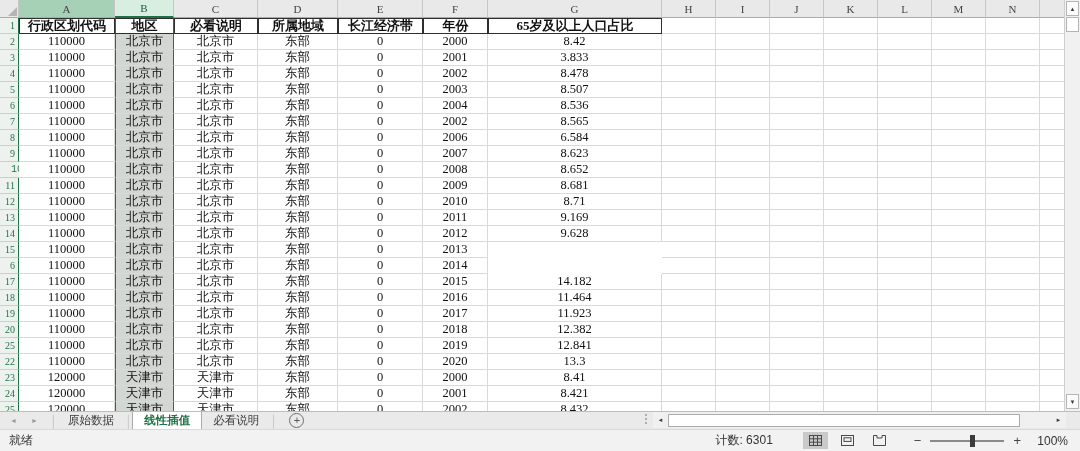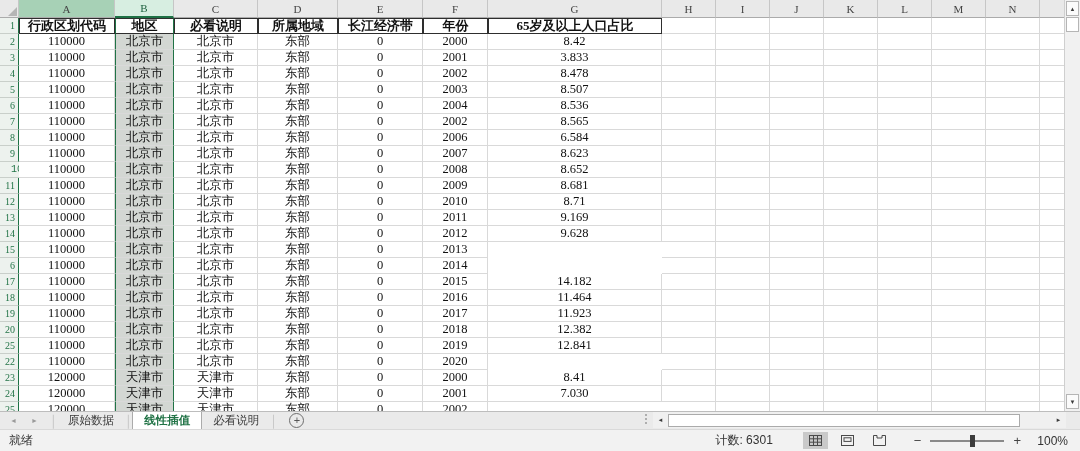--- a/index.html
+++ b/index.html
@@ -426,20 +426,21 @@
     <div class="cell" style="left: 878px; top: 338px; width: 54px; height: 16px;"></div>
     <div class="cell" style="left: 932px; top: 338px; width: 54px; height: 16px;"></div>
     <div class="cell" style="left: 986px; top: 338px; width: 54px; height: 16px;"></div>
     <div class="cell" style="left: 1040px; top: 338px; width: 25px; height: 16px;"></div>
     <div class="cell" style="left: 19px; top: 354px; width: 96px; height: 16px;">110000</div>
     <div class="cell selBfill" style="left: 115px; top: 354px; width: 59px; height: 16px;">北京市</div>
     <div class="cell" style="left: 174px; top: 354px; width: 84px; height: 16px;">北京市</div>
     <div class="cell" style="left: 258px; top: 354px; width: 80px; height: 16px;">东部</div>
     <div class="cell" style="left: 338px; top: 354px; width: 85px; height: 16px;">0</div>
     <div class="cell" style="left: 423px; top: 354px; width: 65px; height: 16px;">2020</div>
+    <div class="cell" style="left: 488px; top: 354px; width: 174px; height: 16px;">13.3</div>
     <div class="cell" style="left: 662px; top: 354px; width: 54px; height: 16px;"></div>
     <div class="cell" style="left: 716px; top: 354px; width: 54px; height: 16px;"></div>
     <div class="cell" style="left: 770px; top: 354px; width: 54px; height: 16px;"></div>
     <div class="cell" style="left: 824px; top: 354px; width: 54px; height: 16px;"></div>
     <div class="cell" style="left: 878px; top: 354px; width: 54px; height: 16px;"></div>
     <div class="cell" style="left: 932px; top: 354px; width: 54px; height: 16px;"></div>
     <div class="cell" style="left: 986px; top: 354px; width: 54px; height: 16px;"></div>
     <div class="cell" style="left: 1040px; top: 354px; width: 25px; height: 16px;"></div>
     <div class="cell" style="left: 19px; top: 370px; width: 96px; height: 16px;">120000</div>
     <div class="cell selBfill" style="left: 115px; top: 370px; width: 59px; height: 16px;">天津市</div>
@@ -455,35 +456,36 @@
     <div class="cell" style="left: 878px; top: 370px; width: 54px; height: 16px;"></div>
     <div class="cell" style="left: 932px; top: 370px; width: 54px; height: 16px;"></div>
     <div class="cell" style="left: 986px; top: 370px; width: 54px; height: 16px;"></div>
     <div class="cell" style="left: 1040px; top: 370px; width: 25px; height: 16px;"></div>
     <div class="cell" style="left: 19px; top: 386px; width: 96px; height: 16px;">120000</div>
     <div class="cell selBfill" style="left: 115px; top: 386px; width: 59px; height: 16px;">天津市</div>
     <div class="cell" style="left: 174px; top: 386px; width: 84px; height: 16px;">天津市</div>
     <div class="cell" style="left: 258px; top: 386px; width: 80px; height: 16px;">东部</div>
     <div class="cell" style="left: 338px; top: 386px; width: 85px; height: 16px;">0</div>
     <div class="cell" style="left: 423px; top: 386px; width: 65px; height: 16px;">2001</div>
-    <div class="cell" style="left: 488px; top: 386px; width: 174px; height: 16px;">7.030</div>
+    <div class="cell" style="left: 488px; top: 386px; width: 174px; height: 16px;">8.421</div>
     <div class="cell" style="left: 662px; top: 386px; width: 54px; height: 16px;"></div>
     <div class="cell" style="left: 716px; top: 386px; width: 54px; height: 16px;"></div>
     <div class="cell" style="left: 770px; top: 386px; width: 54px; height: 16px;"></div>
     <div class="cell" style="left: 824px; top: 386px; width: 54px; height: 16px;"></div>
     <div class="cell" style="left: 878px; top: 386px; width: 54px; height: 16px;"></div>
     <div class="cell" style="left: 932px; top: 386px; width: 54px; height: 16px;"></div>
     <div class="cell" style="left: 986px; top: 386px; width: 54px; height: 16px;"></div>
     <div class="cell" style="left: 1040px; top: 386px; width: 25px; height: 16px;"></div>
     <div class="cell" style="left: 19px; top: 402px; width: 96px; height: 16px;">120000</div>
     <div class="cell selBfill" style="left: 115px; top: 402px; width: 59px; height: 16px;">天津市</div>
     <div class="cell" style="left: 174px; top: 402px; width: 84px; height: 16px;">天津市</div>
     <div class="cell" style="left: 258px; top: 402px; width: 80px; height: 16px;">东部</div>
     <div class="cell" style="left: 338px; top: 402px; width: 85px; height: 16px;">0</div>
     <div class="cell" style="left: 423px; top: 402px; width: 65px; height: 16px;">2002</div>
+    <div class="cell" style="left: 488px; top: 402px; width: 174px; height: 16px;">8.432</div>
     <div class="cell" style="left: 662px; top: 402px; width: 54px; height: 16px;"></div>
     <div class="cell" style="left: 716px; top: 402px; width: 54px; height: 16px;"></div>
     <div class="cell" style="left: 770px; top: 402px; width: 54px; height: 16px;"></div>
     <div class="cell" style="left: 824px; top: 402px; width: 54px; height: 16px;"></div>
     <div class="cell" style="left: 878px; top: 402px; width: 54px; height: 16px;"></div>
     <div class="cell" style="left: 932px; top: 402px; width: 54px; height: 16px;"></div>
     <div class="cell" style="left: 986px; top: 402px; width: 54px; height: 16px;"></div>
     <div class="cell" style="left: 1040px; top: 402px; width: 25px; height: 16px;"></div>
   </div>
 

